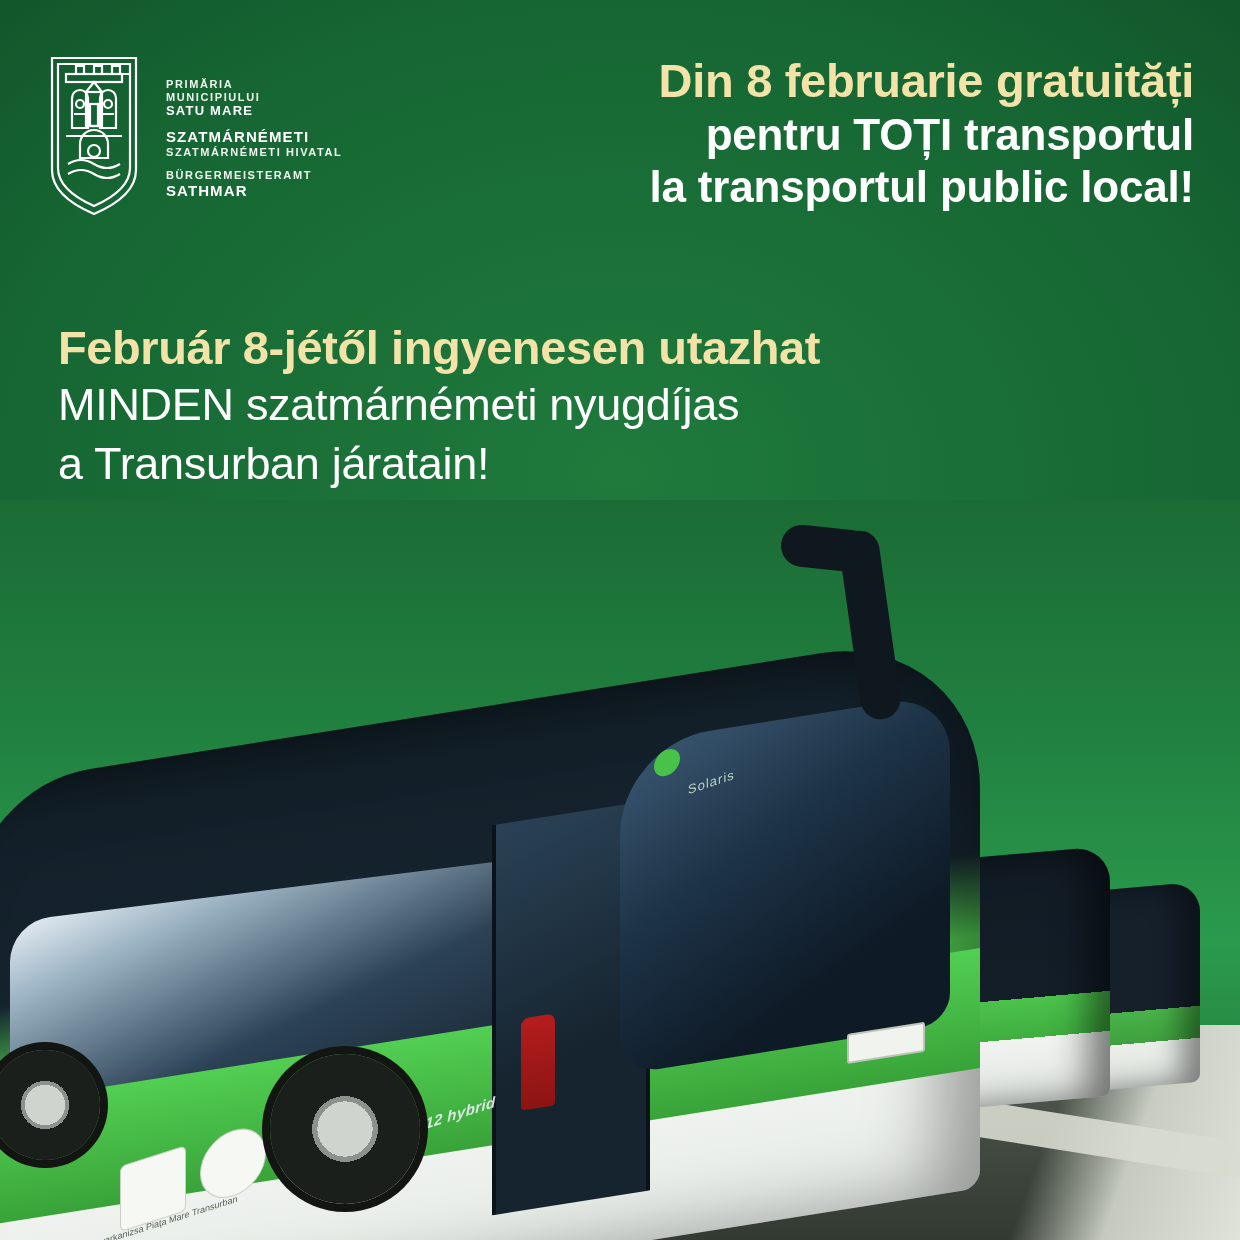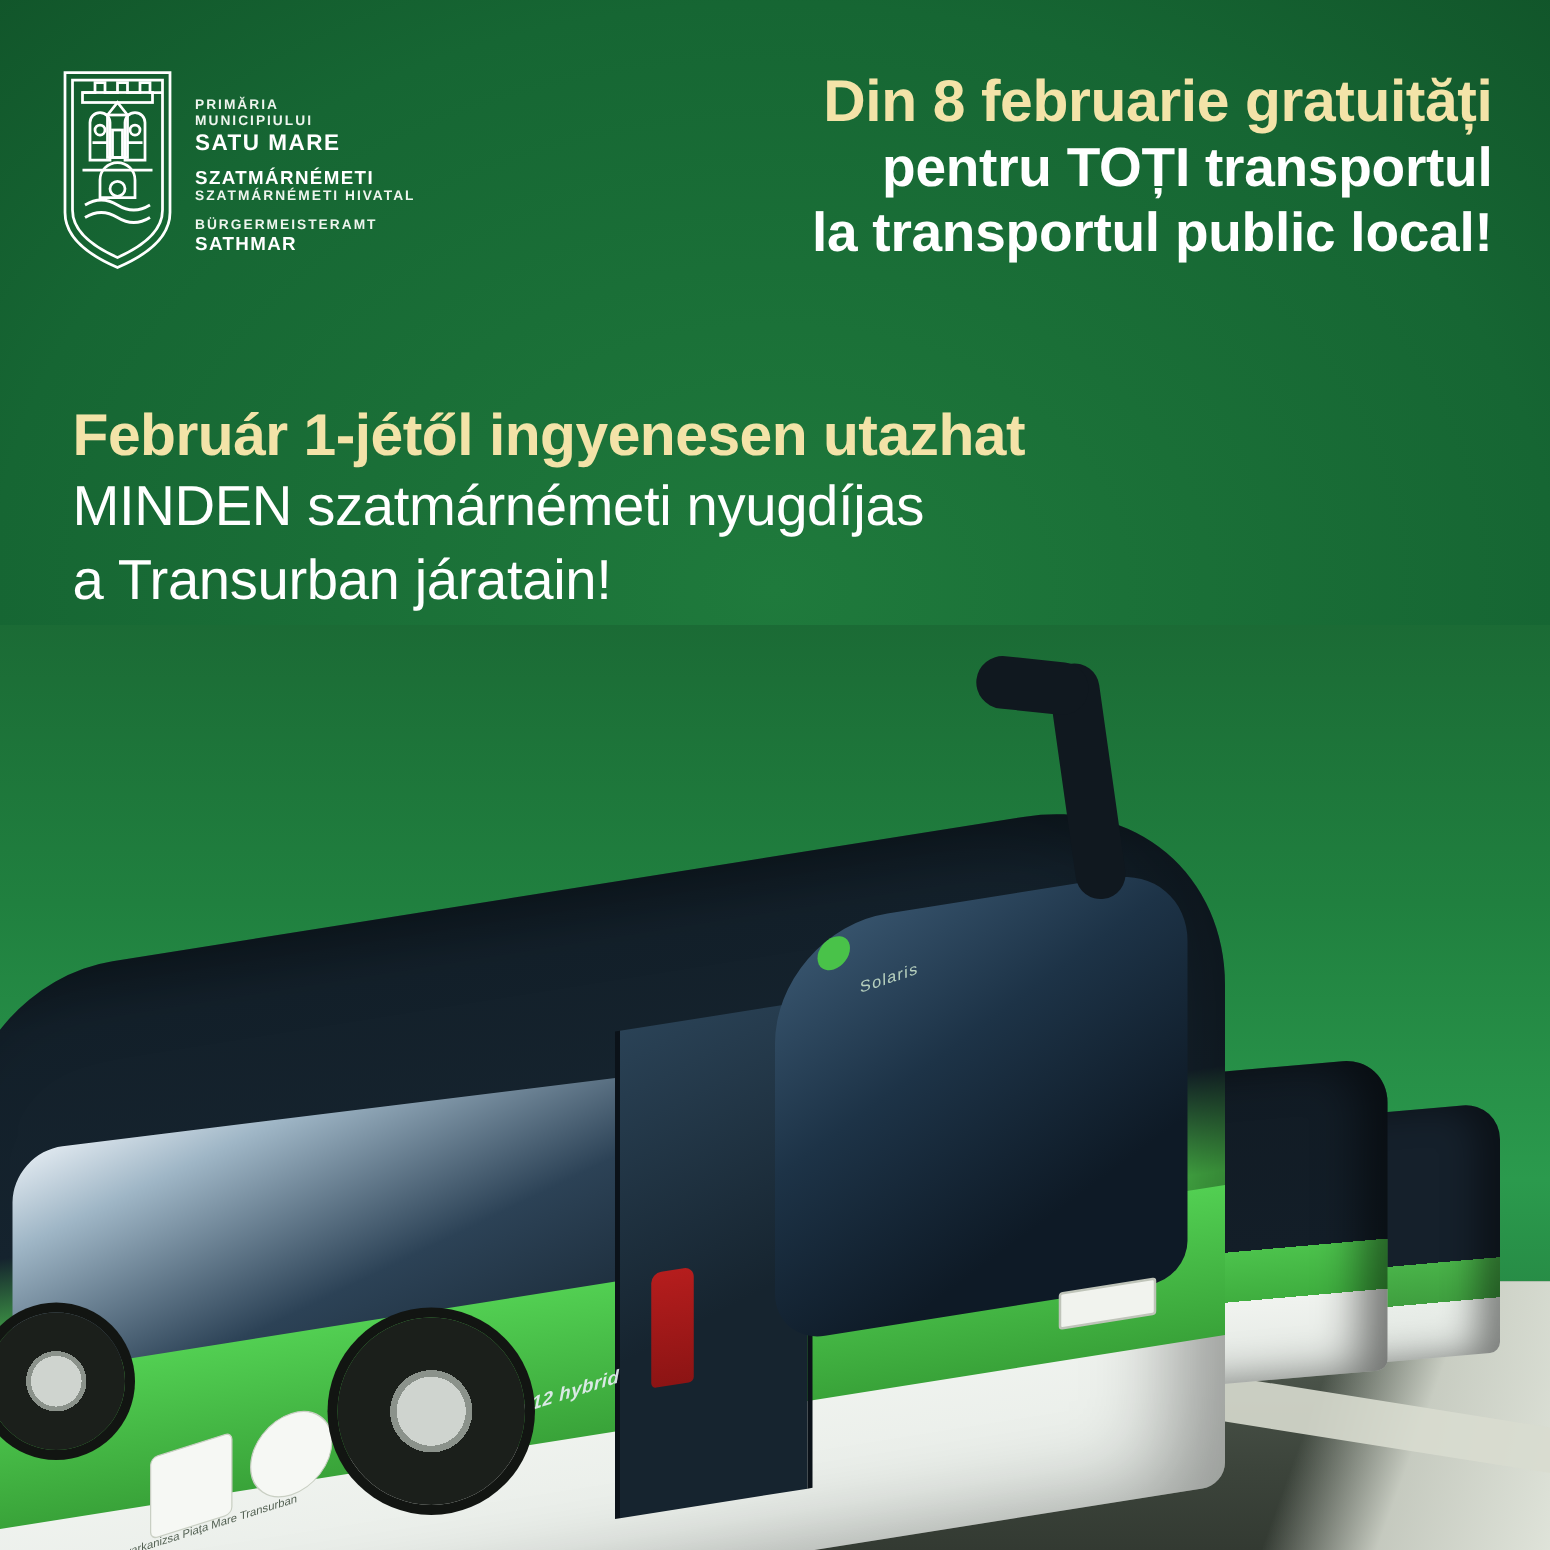--- a/index.html
+++ b/index.html
@@ -21,42 +21,42 @@
     top: 0; left: 0; right: 0;
     height: 270px;
     display: flex;
     align-items: flex-start;
     padding: 42px 46px 0 46px;
     box-sizing: border-box;
   }
   .crest-block {
     display: flex;
     align-items: flex-start;
-    gap: 14px;
+    gap: 24px;
     flex: 0 0 auto;
     padding-top: 10px;
   }
   .crest {
     width: 96px;
     height: 168px;
     flex: 0 0 auto;
   }
   .crest-names {
     padding-top: 26px;
     color: #ffffff;
   }
   .crest-names .tiny {
     font-size: 11px;
     letter-spacing: 1.6px;
     font-weight: bold;
     line-height: 1.18;
     color: #eef5ee;
   }
   .crest-names .big {
-    font-size: 18px;
+    font-size: 13px;
     letter-spacing: 1.2px;
     font-weight: bold;
     line-height: 1.12;
     color: #ffffff;
     margin-bottom: 9px;
   }
   .crest-names .mid {
     font-size: 15px;
     letter-spacing: 1.1px;
     font-weight: bold;
@@ -379,21 +379,21 @@
     </div>
 
     <div class="ro-head">
       <div class="l1">Din 8 februarie gratuități</div>
       <div class="l2">pentru TOȚI transportul</div>
       <div class="l3">la transportul public local!</div>
     </div>
   </div>
 
   <div class="hu-block">
-    <div class="l1">Február 1-jétől ingyenesen utazhat</div>
+    <div class="l1">Február 8-jétől ingyenesen utazhat</div>
     <div class="l2">MINDEN szatmárnémeti nyugdíjas</div>
     <div class="l3">a Transurban járatain!</div>
   </div>
 
   <div class="photo">
     <div class="sky"></div>
     <div class="ground"></div>
     <div class="curb"></div>
 
     <div class="bus3">

